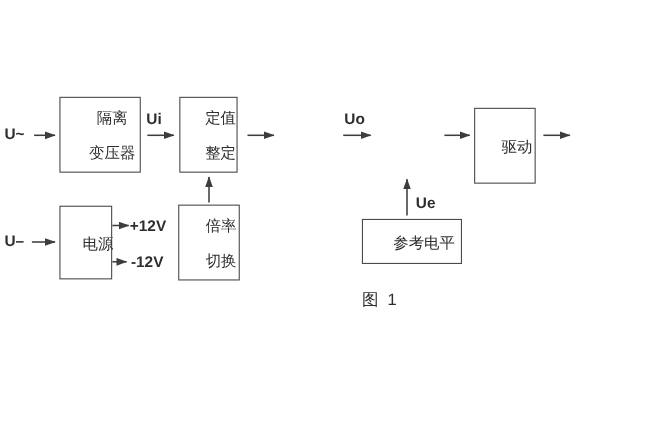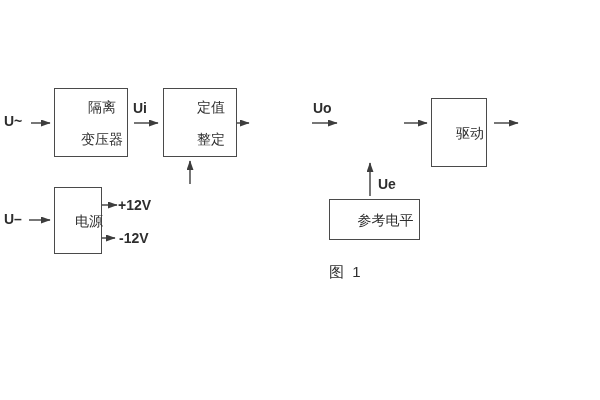--- a/index.html
+++ b/index.html
@@ -67,36 +67,40 @@
       <path d="M190 184 V161" marker-end="url(#ah)"></path>
       <path d="M370 196 V163" marker-end="url(#ah)"></path>
     </g>
   </svg>
 
   <div class="box" style="left:54px;top:88px;width:74px;height:69px">
     <span class="l">隔离</span>
     <span class="l">变压器</span>
   </div>
 
-  <div class="box" style="left:163px;top:88px;width:74px;height:69px">
+  <div class="box" style="left:163px;top:88px;width:53px;height:69px">
     <span class="l">定值</span>
     <span class="l">整定</span>
   </div>
 
 
 
   <div class="box" style="left:431px;top:98px;width:56px;height:69px">
     <span class="l">驱动</span>
   </div>
 
 
   <div class="box" style="left:54px;top:187px;width:48px;height:67px">
     <span class="l">电源</span>
   </div>
 
+  <div class="box" style="left:162px;top:186px;width:56px;height:69px">
+    <span class="l">倍率</span>
+    <span class="l">切换</span>
+  </div>
 
   <div class="box" style="left:329px;top:199px;width:91px;height:41px">
     <span class="l">参考电平</span>
   </div>
 
   <span class="lbl" style="left:4px;top:113px">U~</span>
   <span class="lbl" style="left:133px;top:100px">Ui</span>
   <span class="lbl" style="left:313px;top:100px">Uo</span>
   <span class="lbl" style="left:4px;top:211px">U–</span>
   <span class="lbl" style="left:118px;top:197px">+12V</span>

